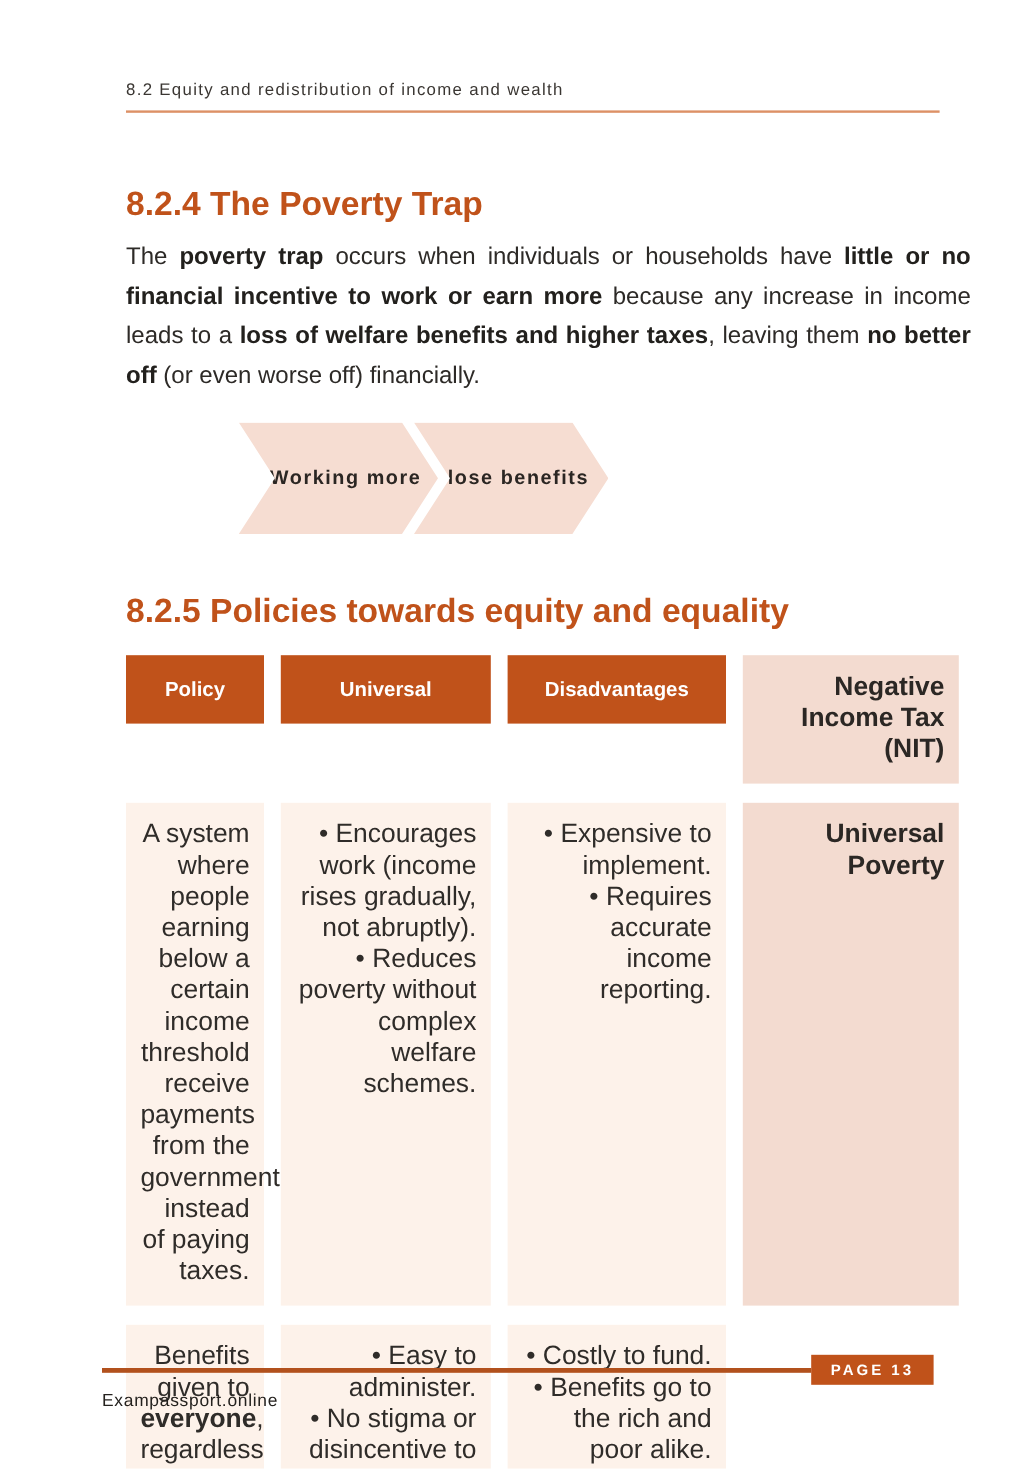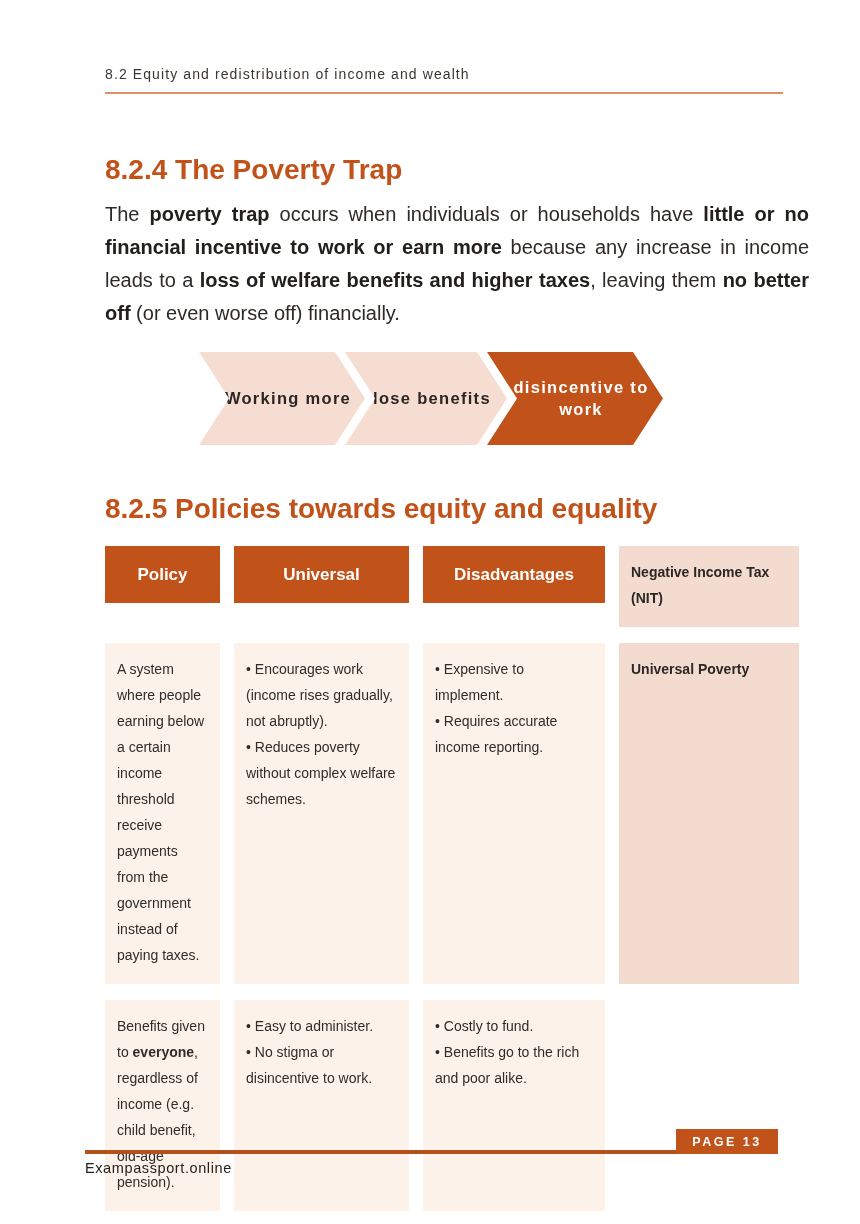--- a/index.html
+++ b/index.html
@@ -87,40 +87,41 @@
   }
   .th{
     height:57px;
     background:var(--accent,#c0521a);
     color:#ffffff;
     font-size:17px;font-weight:700;
     display:flex;align-items:center;justify-content:center;
   }
   .cell{
     padding:13px 12px 16px 12px;
-    font-size:14px;
+    font-size:22px;
     line-height:26px;
+    text-align:right;
   }
   .cell.policy{
     background:var(--policybg,#f3dbd0);
     font-weight:700;
     color:#2b2724;
   }
   .cell.body{
     background:var(--cellbg,#fdf2ea);
     color:#2f2c29;
   }
   .bullet{margin:0;}
 
   
   .footer{
     position:absolute;
     left:85px;right:82px;top:1129px;
   }
-  .foot-line-row{display:flex;align-items:flex-end;}
+  .foot-line-row{display:flex;align-items:center;}
   .foot-rule{flex:1;height:4px;background:var(--footrule,#b2511d);}
   .page-badge{
     flex:none;
     min-width:78px;
     height:25px;
     padding:0 12px;
     background:var(--accent,#c0521a);
     color:#ffffff;
     font-size:12.5px;
     font-weight:700;
@@ -148,23 +149,20 @@
     <section>
       <h2 class="h-trap">8.2.4 The Poverty Trap</h2>
       <p class="para" id="trap-para"><span>The </span><b>poverty trap</b><span> occurs when individuals or households have </span><b>little or no financial incentive to work or earn more</b><span> because any increase in income leads to a </span><b>loss of welfare benefits and higher taxes</b><span>, leaving them </span><b>no better off</b><span> (or even worse off) financially.</span></p>
       <div class="chevrons" id="chevron-row">
           <div class="chevron light">
             <span class="chev-label">Working more</span>
           </div>
           <div class="chevron light">
             <span class="chev-label">lose benefits</span>
           </div>
-          <div class="chevron accent">
-            <span class="chev-label">disincentive to work</span>
-          </div>
         </div>
     </section>
 
     <section>
       <h2 class="h-policies">8.2.5 Policies towards equity and equality</h2>
       <div class="ptable" id="policy-table">
           <div class="th">Policy</div>
           <div class="th">Universal</div>
           <div class="th">Disadvantages</div>
           <div class="cell policy">Negative Income Tax (NIT)</div>

